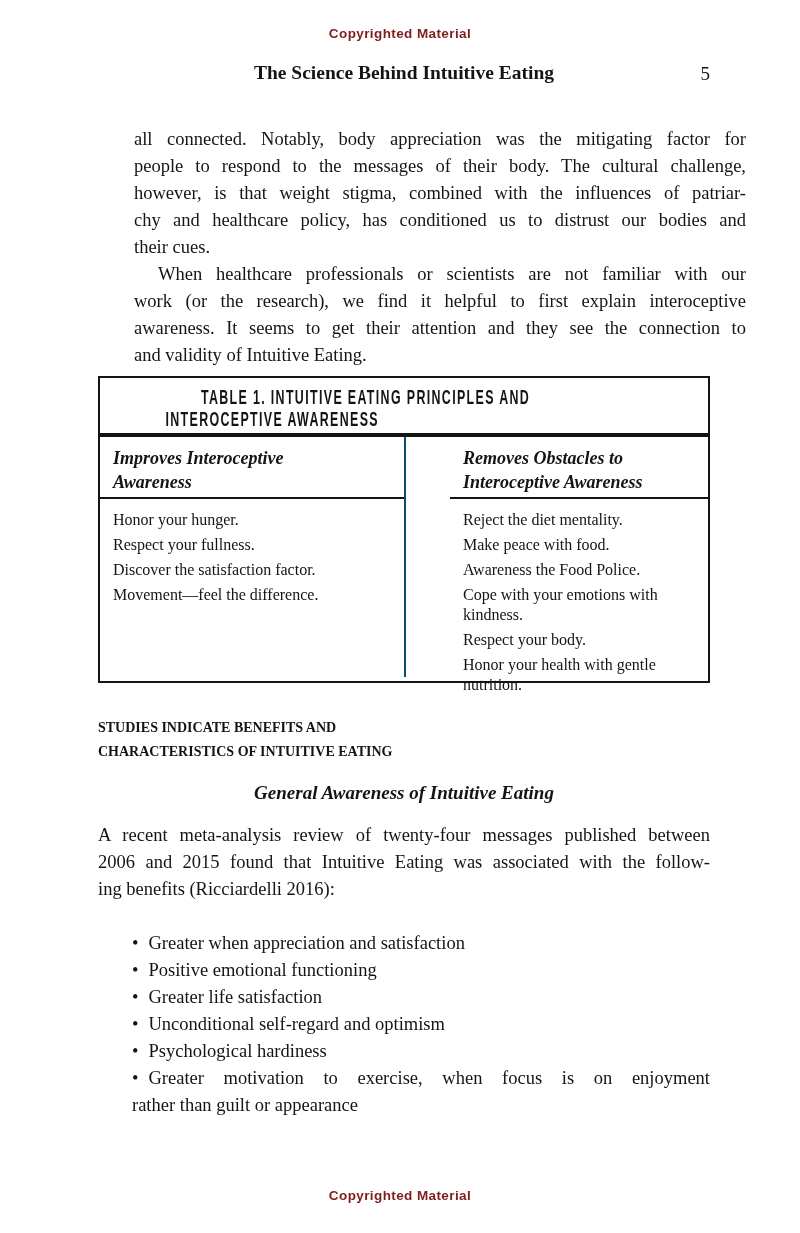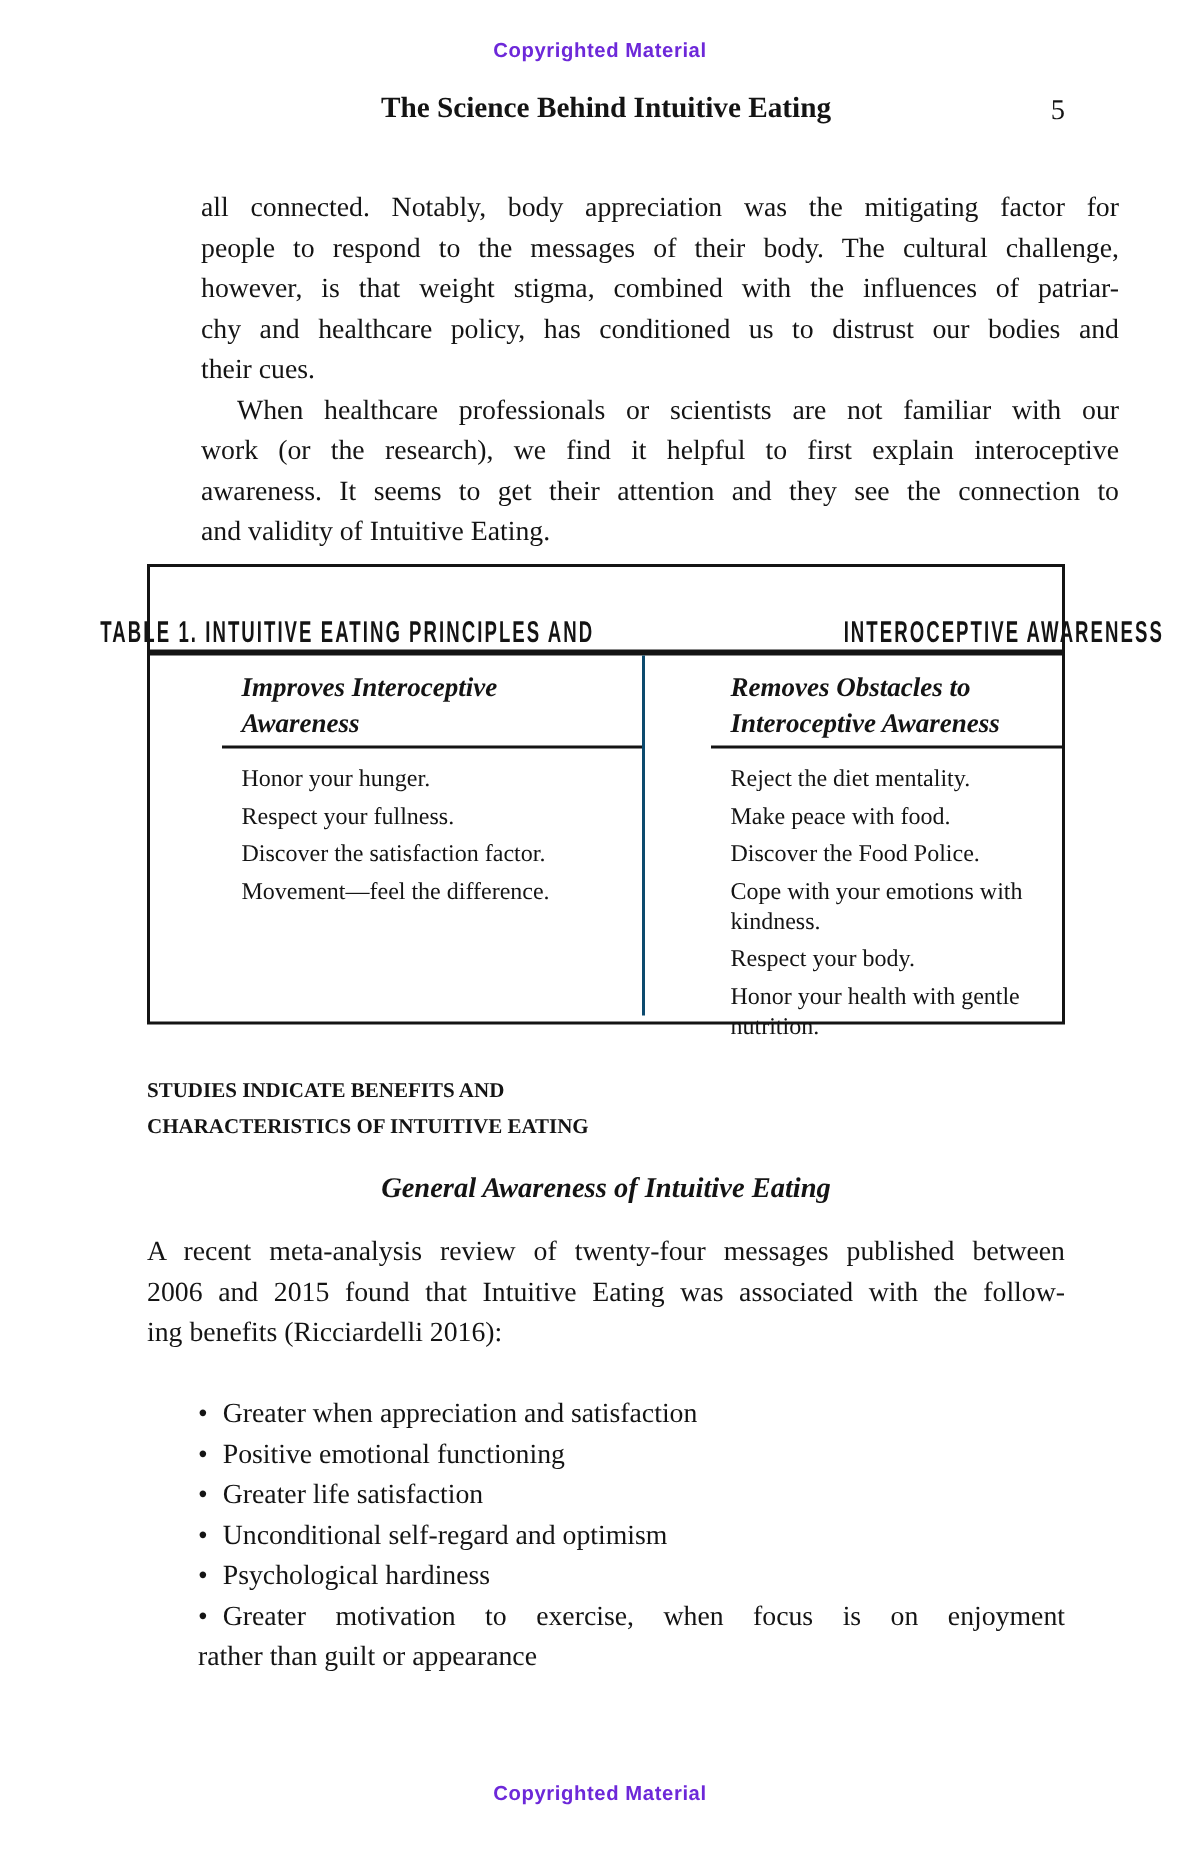--- a/index.html
+++ b/index.html
@@ -3,21 +3,21 @@
 <meta charset="utf-8">
 <style>
   html,body { margin:0; padding:0; background:#ffffff; }
   .page {
     position:relative; width:800px; height:1233px; background:#ffffff;
     font-family:"Liberation Serif", serif; color:#141414; overflow:hidden;
   }
   .copyright {
     position:absolute; left:0; width:800px; text-align:center;
     font-family:"Liberation Sans", sans-serif; font-weight:bold;
-    font-size:13.5px; color:#6d28d9; letter-spacing:0.4px;
+    font-size:13.5px; color:#7f1d1d; letter-spacing:0.4px;
   }
   .copyright.top { top:26px; }
   .copyright.bottom { top:1188px; }
 
   .running-head { position:absolute; top:62px; left:98px; width:612px; }
   .running-head .title {
     display:block; text-align:center; font-weight:bold; font-size:19.5px;
   }
   .running-head .pagenum {
     position:absolute; right:0; top:1px; font-size:19px; font-weight:normal;
@@ -29,29 +29,29 @@
   .jline { text-align:justify; text-align-last:justify; }
   .lastline { text-align:left; text-align-last:left; }
   .indent { padding-left:24px; }
 
   .tbl {
     position:absolute; top:376px; left:98px; width:612px; height:307px;
     border:2px solid #141414; box-sizing:border-box;
   }
   .tbl-title {
     height:59px; border-bottom:4px solid #141414; box-sizing:border-box;
-    display:flex; flex-direction:row; justify-content:center; align-items:flex-end;
-    padding-top:18px;
+    display:flex; flex-direction:column; justify-content:center; align-items:flex-start;
+    padding-top:4px;
   }
   .tbl-title-line {
     font-family:"Liberation Sans", sans-serif; font-weight:bold; font-size:20px;
     letter-spacing:2.2px; line-height:22px; white-space:nowrap;
     transform:scaleX(0.62); transform-origin:50% 50%;
   }
-  .tbl-grid { display:flex; height:240px;margin-left:48px; }
+  .tbl-grid { display:flex; height:240px; }
   .tbl-col { width:50%; box-sizing:border-box; }
   .tbl-col.right { border-left:2px solid #0c4a6e;padding-left:44px; }
   .tbl-header {
     height:62px; box-sizing:border-box; border-bottom:2px solid #141414;
     padding:9px 10px 0 13px; font-weight:bold; font-style:italic;
     font-size:18px; line-height:24px;
   }
   .tbl-cellbody { padding:11px 4px 0 13px; font-size:16px; }
   .tbl-item { line-height:20px; margin-bottom:5px; white-space:pre-line; }
 
@@ -110,21 +110,21 @@
         </div>
       </div>
       <div class="tbl-col right">
         <div class="tbl-header">
           <div>Removes Obstacles to</div>
           <div>Interoceptive Awareness</div>
         </div>
         <div class="tbl-cellbody">
           <div class="tbl-item">Reject the diet mentality.</div>
           <div class="tbl-item">Make peace with food.</div>
-          <div class="tbl-item">Discover the Food Police.</div>
+          <div class="tbl-item">Awareness the Food Police.</div>
           <div class="tbl-item">Cope with your emotions with
 kindness.</div>
           <div class="tbl-item">Respect your body.</div>
           <div class="tbl-item">Honor your health with gentle nutrition.</div>
         </div>
       </div>
     </div>
   </div>
 
   <div class="section-heading">

